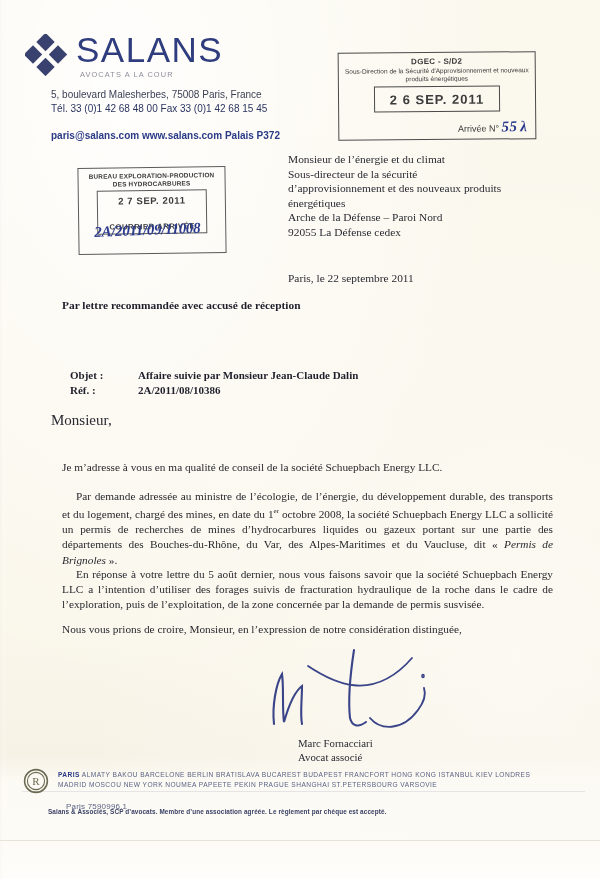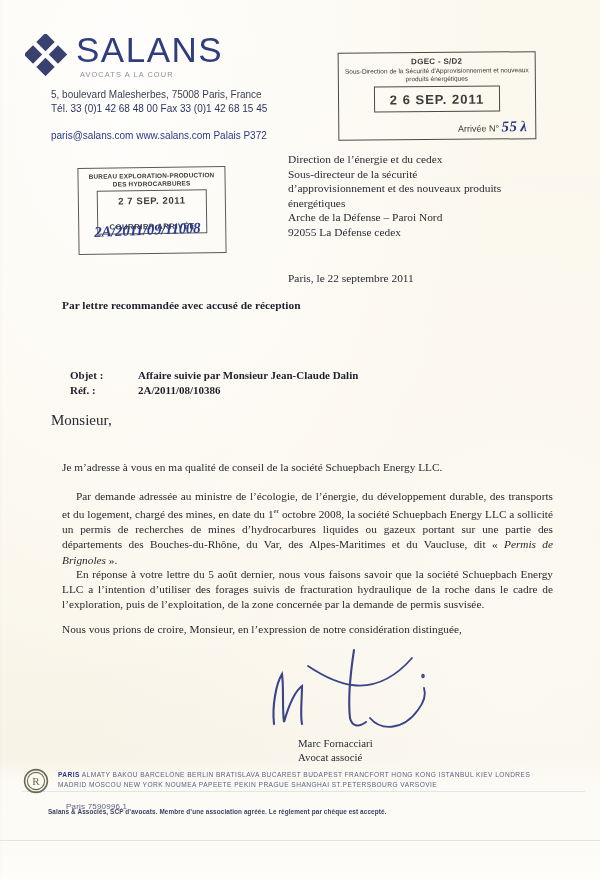--- a/index.html
+++ b/index.html
@@ -43,21 +43,21 @@
     font-family:"Liberation Sans",sans-serif;
     font-size:7.4px;letter-spacing:1.1px;color:#8e8e9c;
   }
   .contact{
     position:absolute;left:51px;top:89px;
     font-family:"Liberation Sans",sans-serif;font-size:10px;color:#2b3straight;
   }
   .contact{color:#2b3560;}
   .contact .l1{color:#3a3f55;margin-bottom:2.5px;}
   .contact .l2{margin-bottom:16px;color:#2b3560;}
-  .contact .l3{color:#2a3a86;font-weight:400;}
+  .contact .l3{color:#2a3a86;font-weight:700;text-align:center;}
 
   
   .stamp{position:absolute;color:#3b3b3b;font-family:"Liberation Sans",sans-serif;}
   .stamp-dgec{
     left:338px;top:52px;width:196px;height:86px;
     border:1.6px solid #4a4a4a;
     transform:rotate(-0.5deg);
   }
   .stamp-dgec .t1{text-align:center;font-size:8px;font-weight:700;margin-top:4px;letter-spacing:.3px;}
   .stamp-dgec .t2{text-align:center;font-size:6.5px;line-height:1.25;padding:0 3px;margin-top:1px;}
@@ -179,21 +179,21 @@
     <div class="b1">BUREAU EXPLORATION-PRODUCTION</div>
     <div class="b2">DES HYDROCARBURES</div>
     <div class="bbox">
       <div class="bdate">2 7 SEP. 2011</div>
       <div class="b3">COURRIER ARRIVÉE</div>
       <div class="bep-hand">2A/2011/09/11008</div>
     </div>
   </div>
 
   <div class="addr">
-    <div>Direction de l’énergie et du cedex</div>
+    <div>Monsieur de l’énergie et du climat</div>
     <div>Sous-directeur de la sécurité</div>
     <div>d’approvisionnement et des nouveaux produits</div>
     <div>énergétiques</div>
     <div>Arche de la Défense – Paroi Nord</div>
     <div>92055 La Défense cedex</div>
   </div>
 
   <div class="dateline">Paris, le 22 septembre 2011</div>
   <div class="lrar">Par lettre recommandée avec accusé de réception</div>
 

